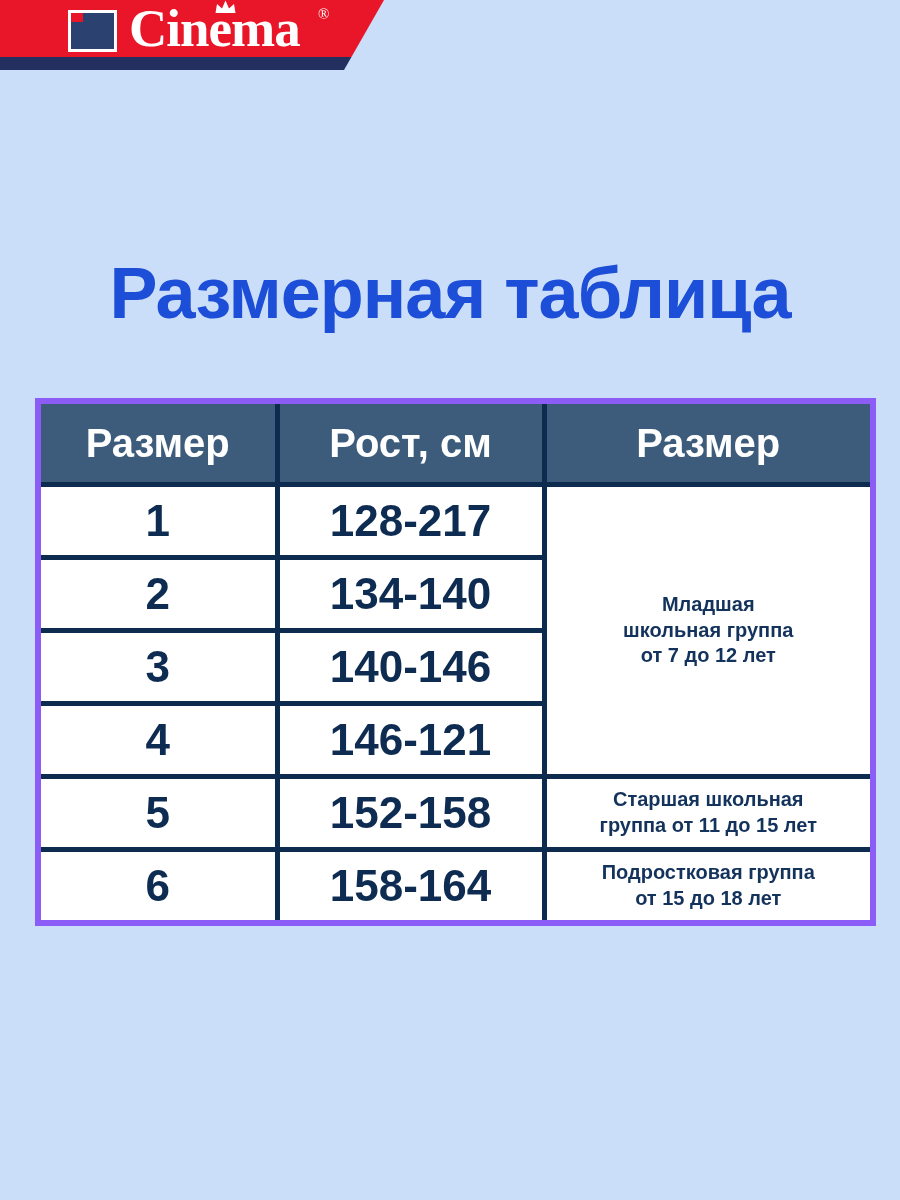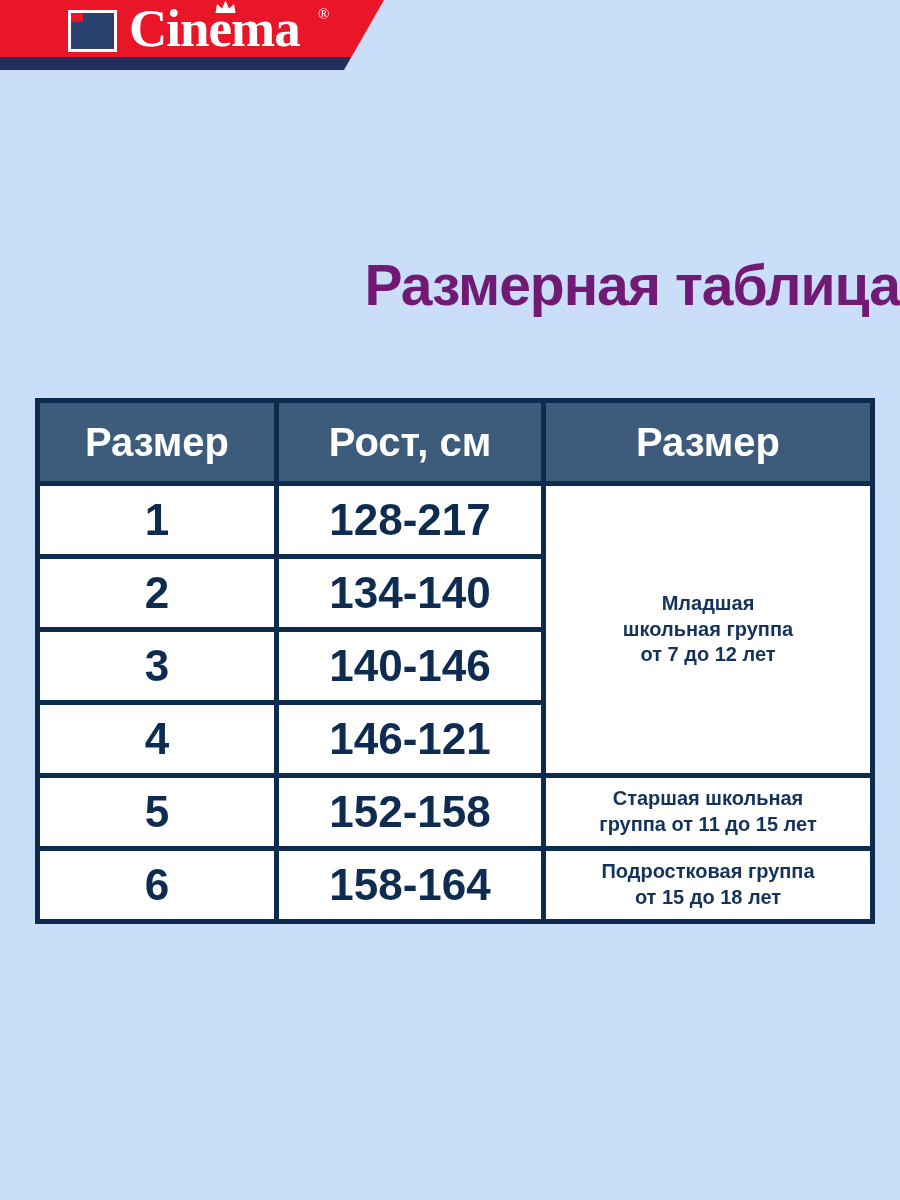--- a/index.html
+++ b/index.html
@@ -49,34 +49,34 @@
   .crown-icon{
     position:absolute;left:213px;top:0px;
     width:25px;height:13px;
   }
   .crown-icon svg{display:block;width:100%;height:100%;}
 
   
   .title{
     position:absolute;top:252px;left:0;
     width:100%;
-    text-align:right;
-    font-size:57px;font-weight:700;
+    text-align:center;
+    font-size:72px;font-weight:700;
     letter-spacing:-1px;
-    color:#701a75;
+    color:#1d4ed8;
   }
 
   
   .table-wrap{position:absolute;left:35px;top:398px;}
   table{
     border-collapse:collapse;
     table-layout:fixed;
     width:835px;
     background:#ffffff;
-    border:2px solid #8b5cf6;
+    border:6px solid #8b5cf6;
   }
   th,td{border:5px solid #0d2b4e;padding:0;text-align:center;vertical-align:middle;}
   th{
     height:78px;
     background:#3d5c7c;
     color:#ffffff;
     font-size:40px;font-weight:700;
   }
   td{height:68px;}
   td.num{

